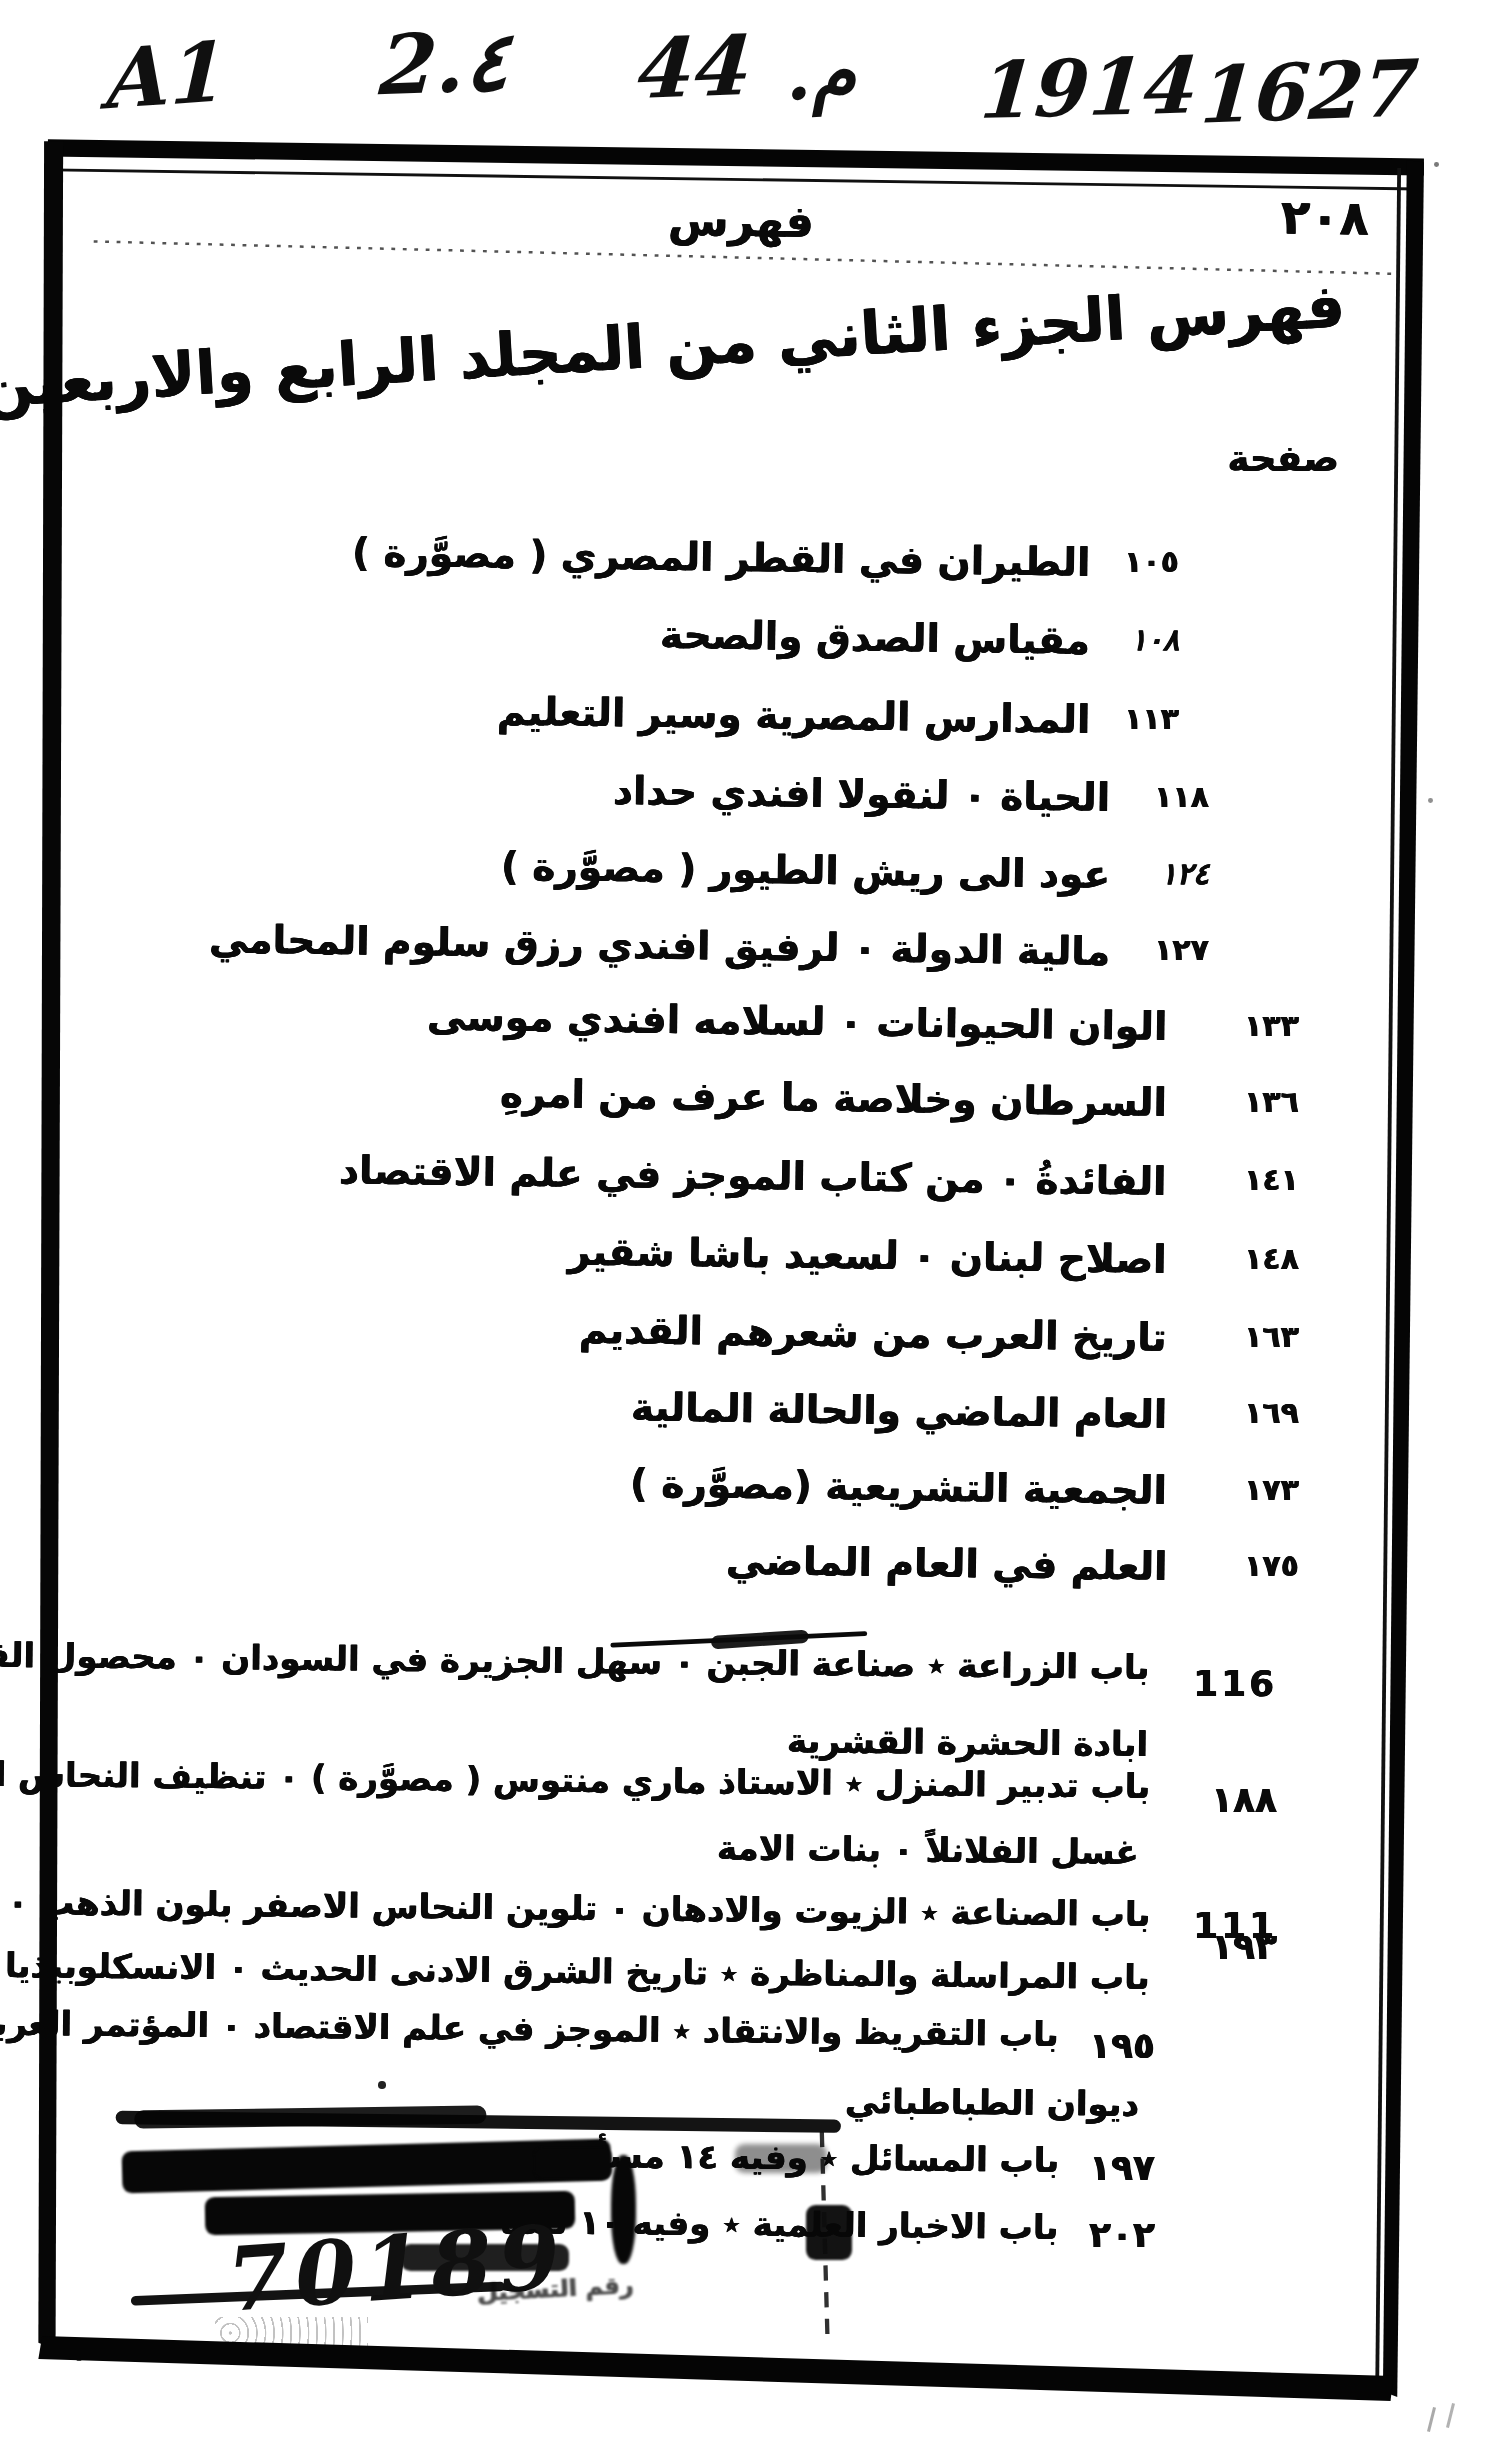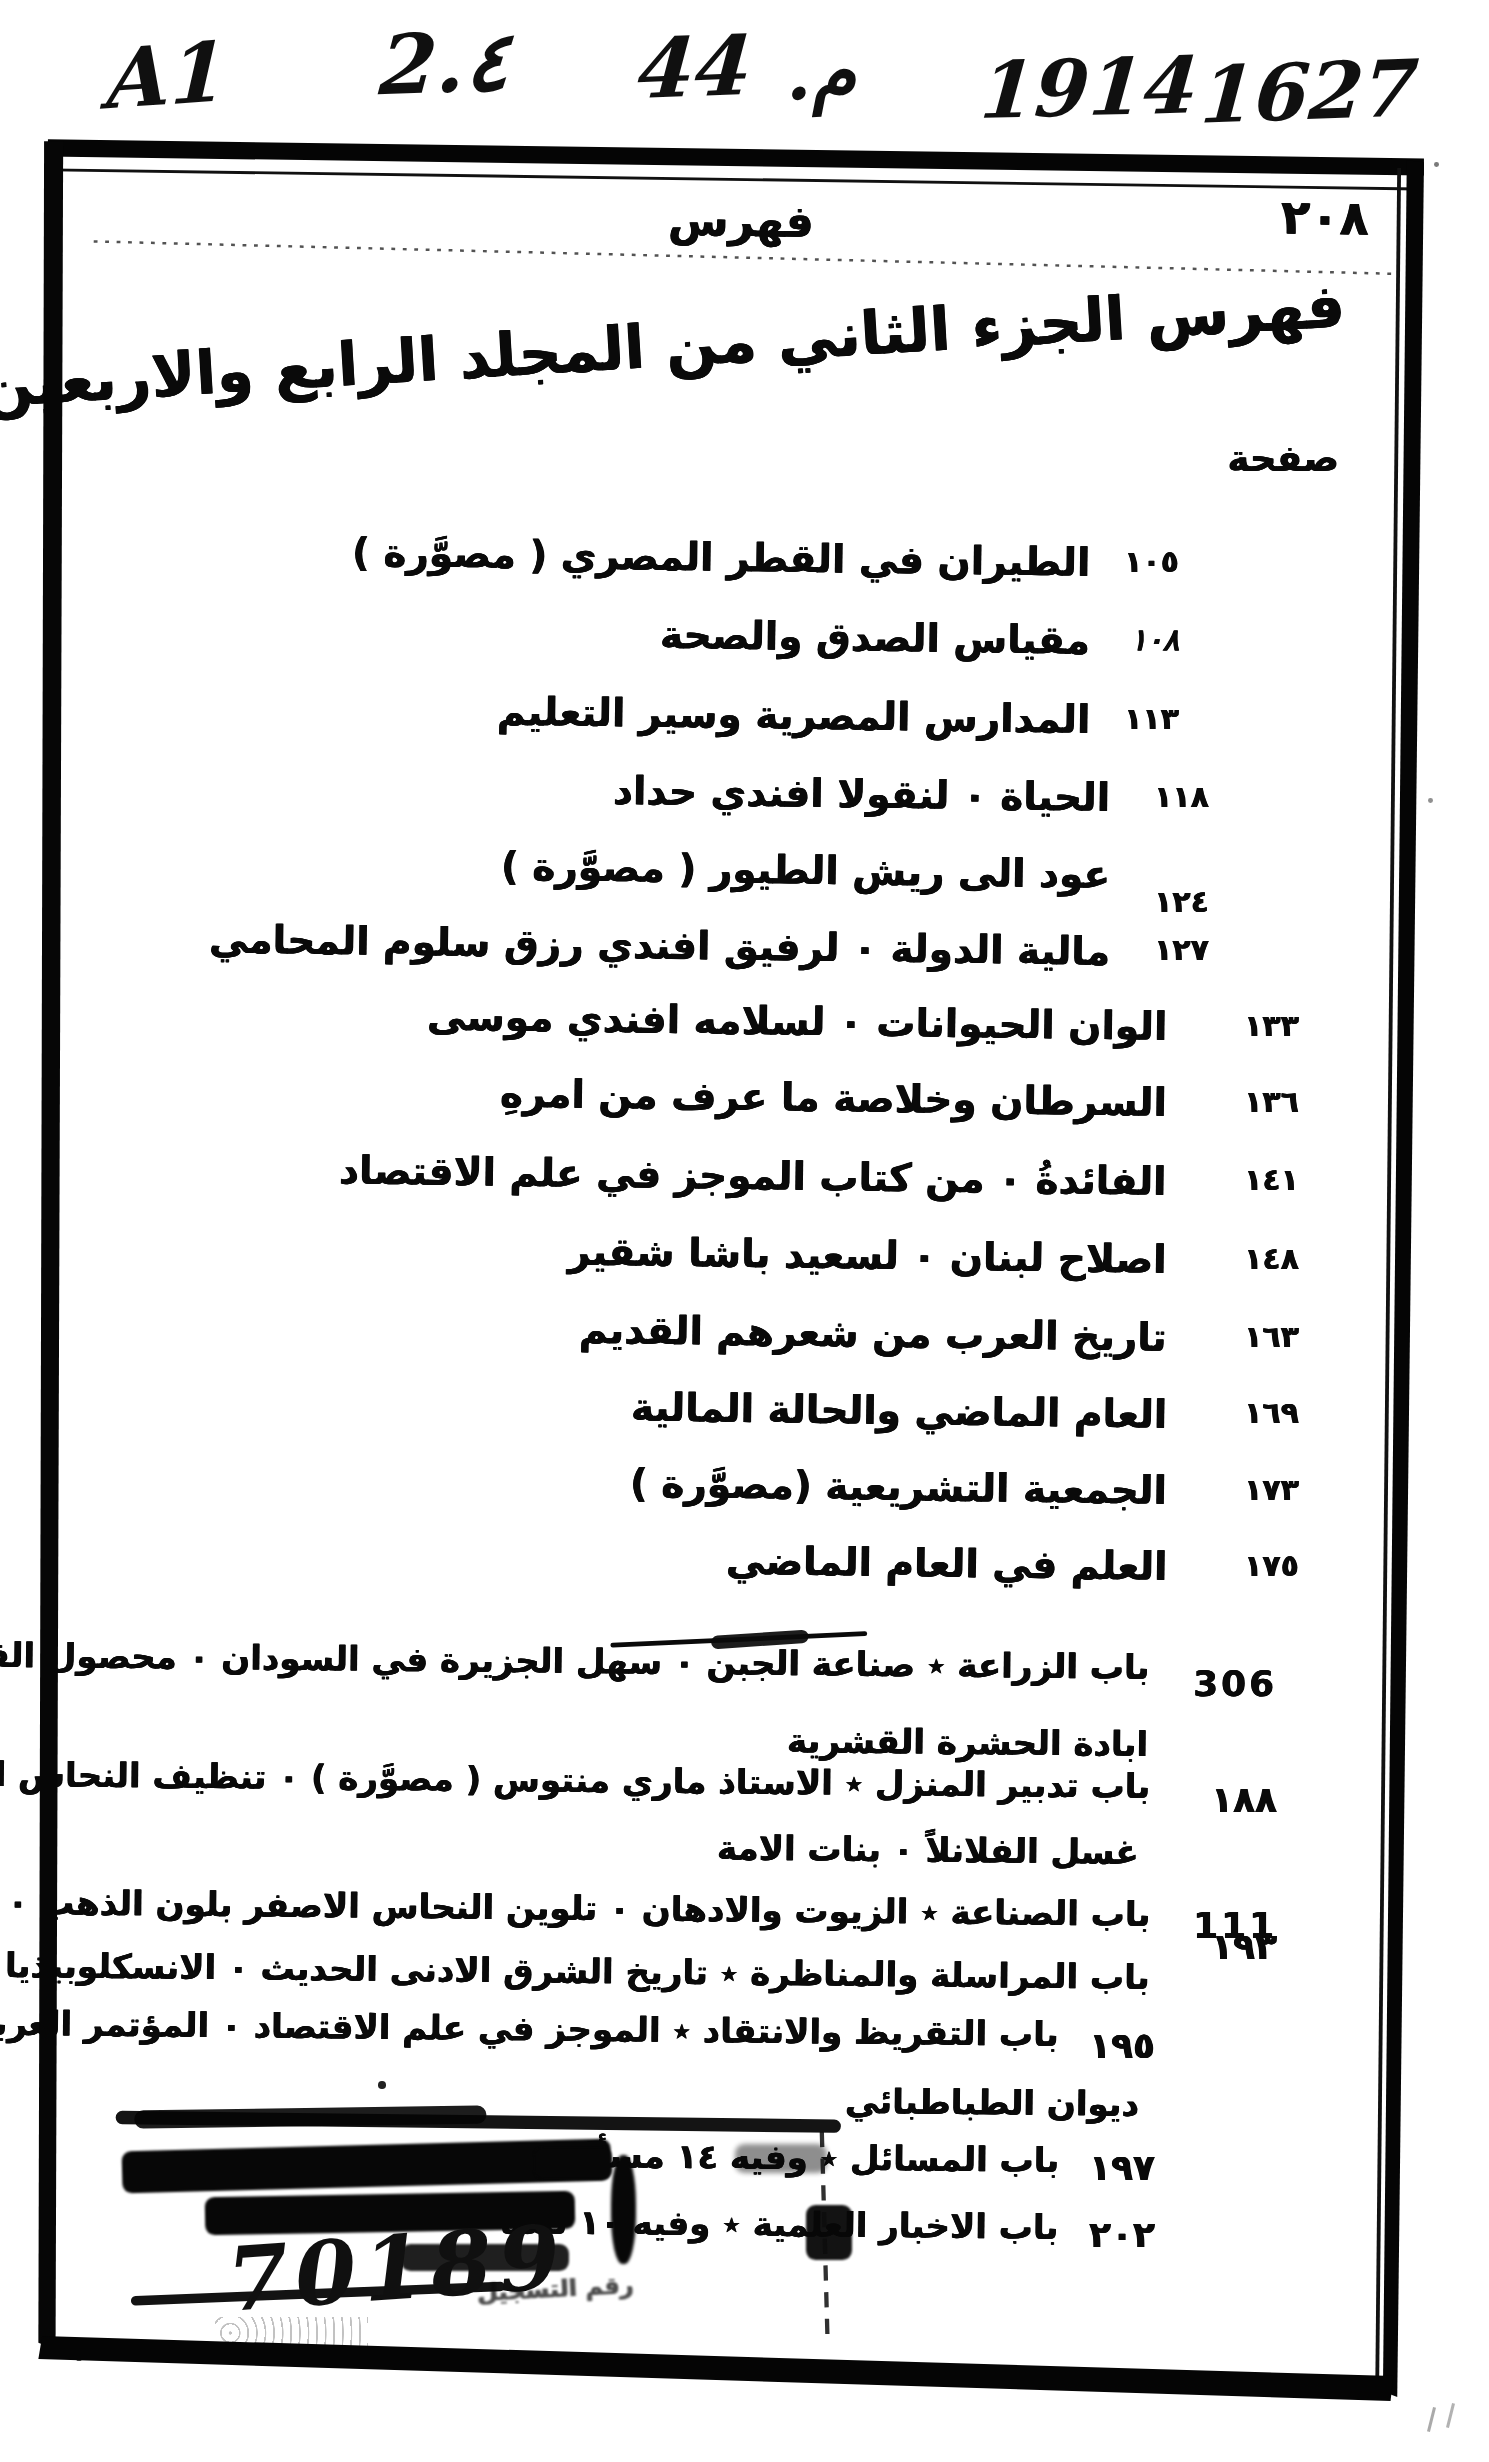--- a/index.html
+++ b/index.html
@@ -72,21 +72,21 @@
   <div class="abs ar print art-title z3" style="right:400px;top:618px;">مقياس الصدق والصحة</div>
   <div class="abs ar print art-num  z3" style="right:311px;top:622px;font-style:italic;">١٠٨</div>
 
   <div class="abs ar print art-title z3" style="right:400px;top:697px;">المدارس المصرية وسير التعليم</div>
   <div class="abs ar print art-num  z3" style="right:311px;top:701px;">١١٣</div>
 
   <div class="abs ar print art-title z3" style="right:380px;top:775px;">الحياة ٠ لنقولا افندي حداد</div>
   <div class="abs ar print art-num  z3" style="right:281px;top:779px;">١١٨</div>
 
   <div class="abs ar print art-title z3" style="right:380px;top:852px;">عود الى ريش الطيور ( مصوَّرة )</div>
-  <div class="abs ar print art-num  z3" style="right:281px;top:884px;">١٢٤</div>
+  <div class="abs ar print art-num  z3" style="right:281px;top:856px;font-style:italic;">١٢٤</div>
 
   <div class="abs ar print art-title z3" style="right:380px;top:929px;">مالية الدولة ٠ لرفيق افندي رزق سلوم المحامي</div>
   <div class="abs ar print art-num  z3" style="right:281px;top:932px;">١٢٧</div>
 
   <div class="abs ar print art-title z3" style="right:323px;top:1004px;">الوان الحيوانات ٠ لسلامه افندي موسى</div>
   <div class="abs ar print art-num  z3" style="right:191px;top:1008px;">١٣٣</div>
 
   <div class="abs ar print art-title z3" style="right:323px;top:1080px;">السرطان وخلاصة ما عرف من امرهِ</div>
   <div class="abs ar print art-num  z3" style="right:191px;top:1084px;">١٣٦</div>
 
@@ -103,21 +103,21 @@
   <div class="abs ar print art-num  z3" style="right:191px;top:1395px;">١٦٩</div>
 
   <div class="abs ar print art-title z3" style="right:323px;top:1468px;">الجمعية التشريعية (مصوَّرة )</div>
   <div class="abs ar print art-num  z3" style="right:191px;top:1472px;">١٧٣</div>
 
   <div class="abs ar print art-title z3" style="right:323px;top:1544px;">العلم في العام الماضي</div>
   <div class="abs ar print art-num  z3" style="right:191px;top:1548px;margin-left:23px;">١٧٥</div>
 
   <div class="abs ar print sec-line z3" style="right:340px;top:1647px;">باب الزراعة ٭ صناعة الجبن ٠ سهل الجزيرة في السودان ٠ محصول القطن المصري؛</div>
   <div class="abs ar print sec-line z3" style="right:342px;top:1724px;">ابادة الحشرة القشرية</div>
-  <div class="abs ar print sec-num  z3" style="right:213px;top:1663px;">306</div>
+  <div class="abs ar print sec-num  z3" style="right:213px;top:1663px;">116</div>
 
   <div class="abs ar print sec-line z3" style="right:340px;top:1766px;">باب تدبير المنزل ٭ الاستاذ ماري منتوس ( مصوَّرة ) ٠ تنظيف النحاس الاصفر٠</div>
   <div class="abs ar print sec-line z3" style="right:351px;top:1832px;">غسل الفلانلاً ٠ بنات الامة</div>
   <div class="abs ar print sec-num  z3" style="right:213px;top:1779px;">١٨٨</div>
 
   <div class="abs ar print sec-line z3" style="right:340px;top:1894px;">باب الصناعة ٭ الزيوت والادهان ٠ تلوين النحاس الاصفر بلون الذهب ٠ تنظيف الماس٠</div>
   <div class="abs ar print sec-num  z3" style="right:213px;top:1905px;">111</div>
 
   <div class="abs ar print sec-line z3" style="right:340px;top:1957px;">باب المراسلة والمناظرة ٭ تاريخ الشرق الادنى الحديث ٠ الانسكلوبيذيا</div>
   <div class="abs ar print sec-num  z3" style="right:213px;top:1926px;">١٩٣</div>

